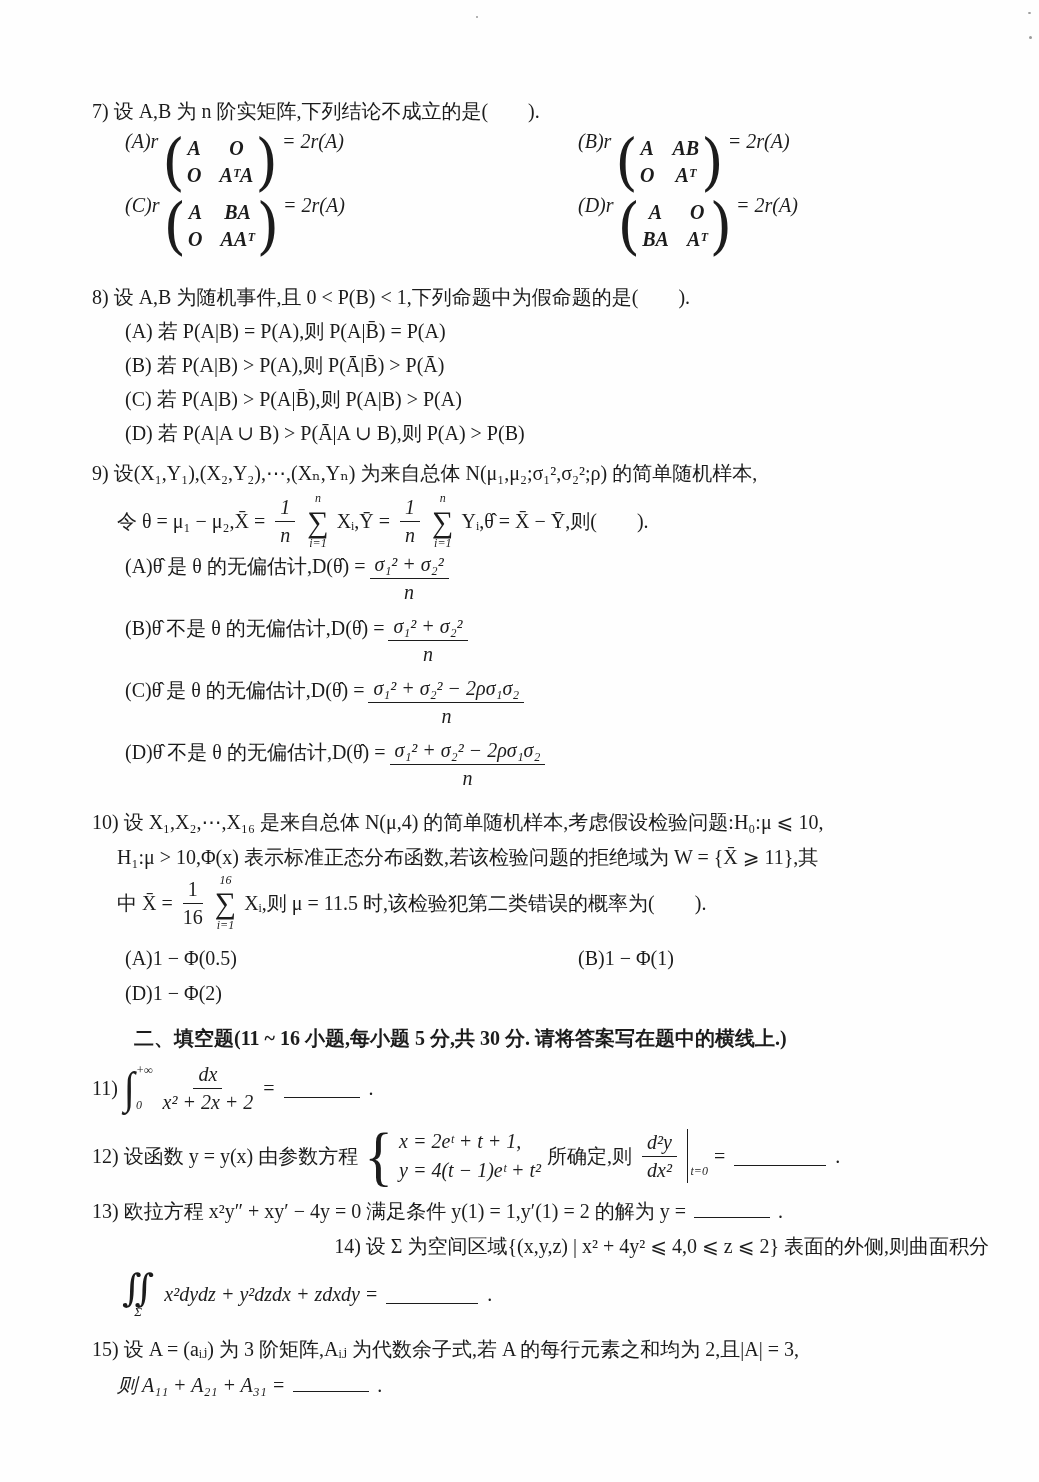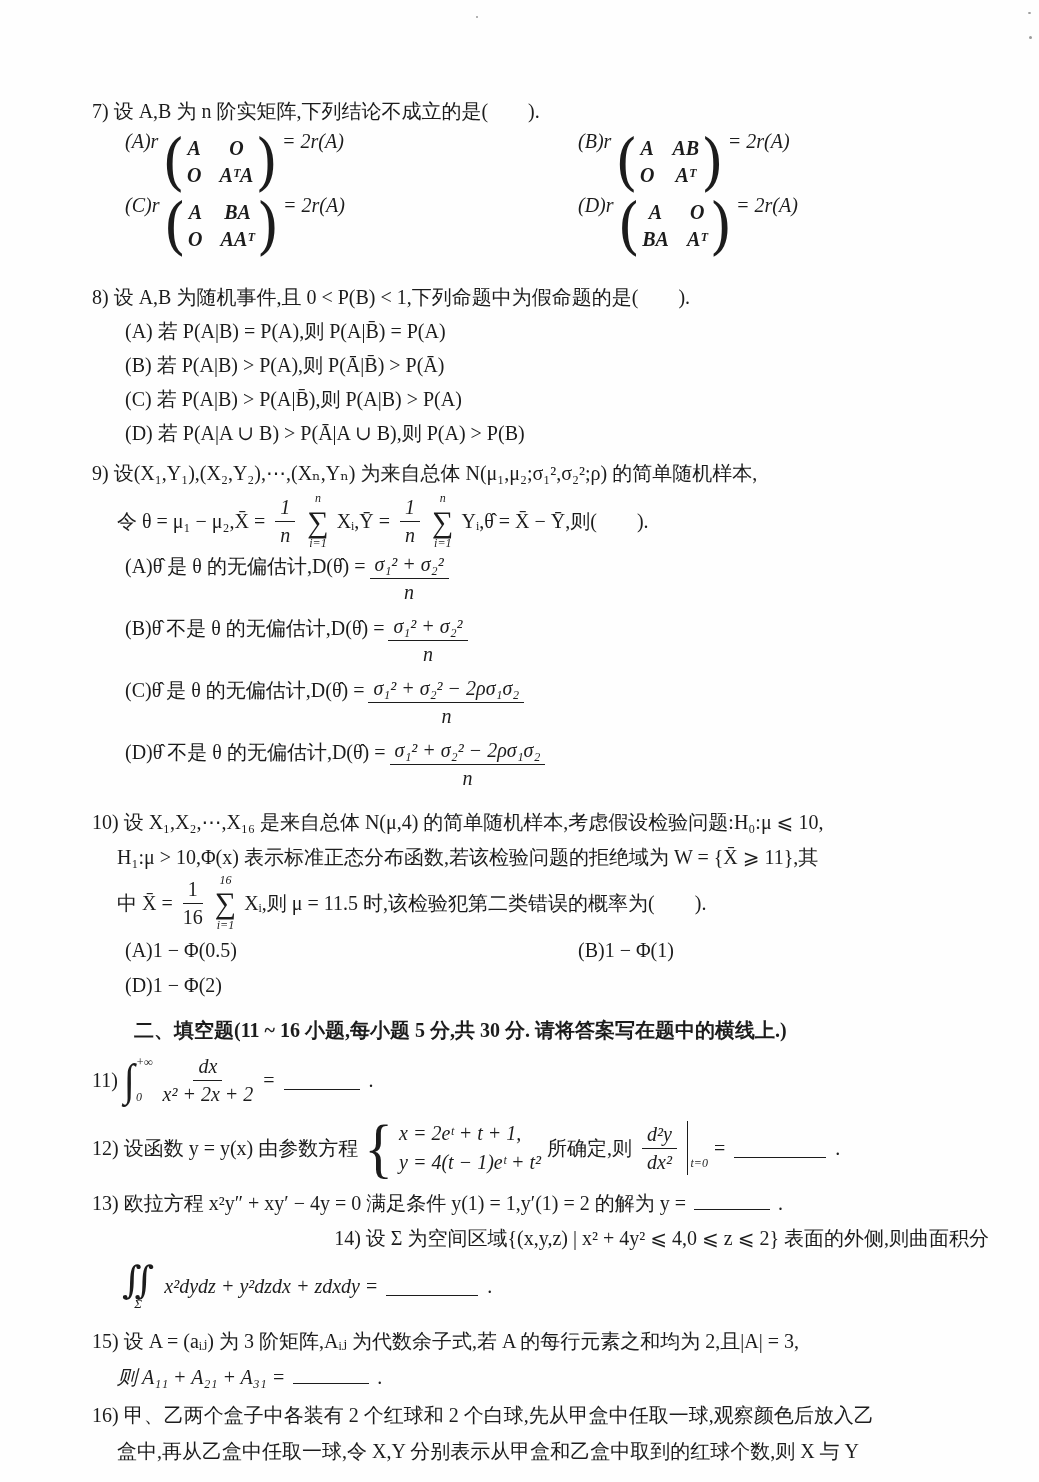--- a/index.html
+++ b/index.html
@@ -54,21 +54,21 @@
   .blank-w90 { width:92px; }
   
   .q7stem { margin-bottom:4px; }
   .q8 { margin-top:22px; }
   .q9 { margin-top:8px; }
   .q9line2 { margin:4px 0 2px 25px; }
   .q9opt { display:flex; align-items:flex-start; margin-left:33px; height:62px; }
   .q10 { margin-top:4px; }
   .q10 .line { line-height:35px; }
   .q10line3 { margin-left:25px; height:56px; }
-  .q10opts { margin-top:2px; }
+  .q10opts { margin-top:10px; }
   .q10opts > div { line-height:35px; }
   .sec2 { margin-top:10px; line-height:34px;margin-left:42px; }
   .q11 { margin-top:4px; height:58px; }
   .q12 { margin-top:6px; height:66px; }
   .q13 { margin-top:6px; line-height:32px; }
   .q14 { margin-top:4px;text-align:right; }
   .q14l2 { margin-left:30px; height:62px; margin-top:2px; }
   .q15 { margin-top:6px; }
   .q15 .line { line-height:36px; }
   .q16 { margin-top:2px; }
@@ -296,19 +296,15 @@
 
     <div class="q15">
       <div class="line">15) 设 A = (aᵢⱼ) 为 3 阶矩阵,Aᵢⱼ 为代数余子式,若 A 的每行元素之和均为 2,且|A| = 3,</div>
       <div class="line ind25">
         <span class="mathit">则 A₁₁ + A₂₁ + A₃₁ =</span>
         <span class="blank"></span>
         <span>.</span>
       </div>
     </div>
 
-    <div class="q16">
-      <div class="line">16) 甲、乙两个盒子中各装有 2 个红球和 2 个白球,先从甲盒中任取一球,观察颜色后放入乙</div>
-      <div class="line ind25">盒中,再从乙盒中任取一球,令 X,Y 分别表示从甲盒和乙盒中取到的红球个数,则 X 与 Y</div>
-    </div>
 
   </div>
 </div>
 
 </body></html>

